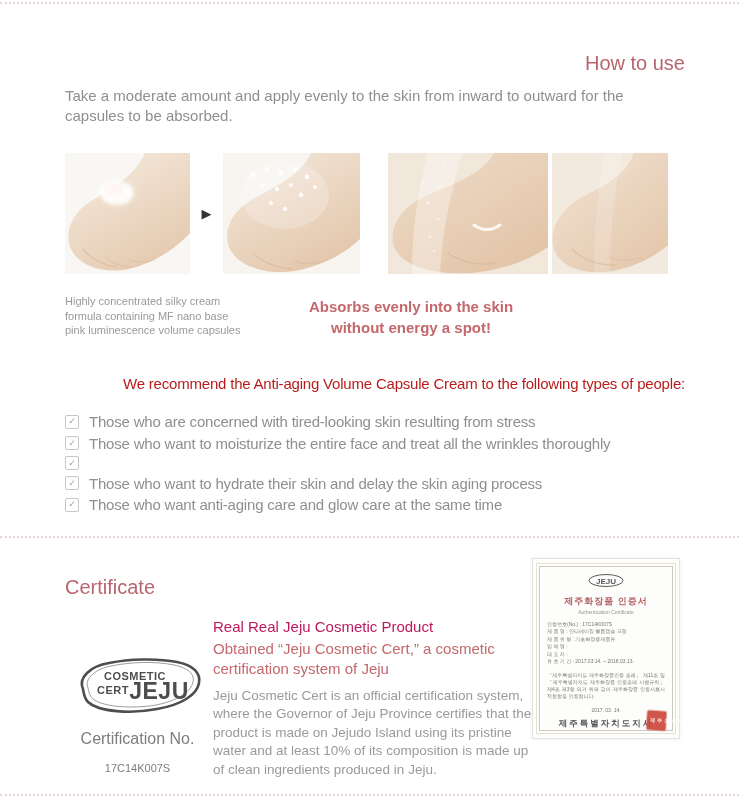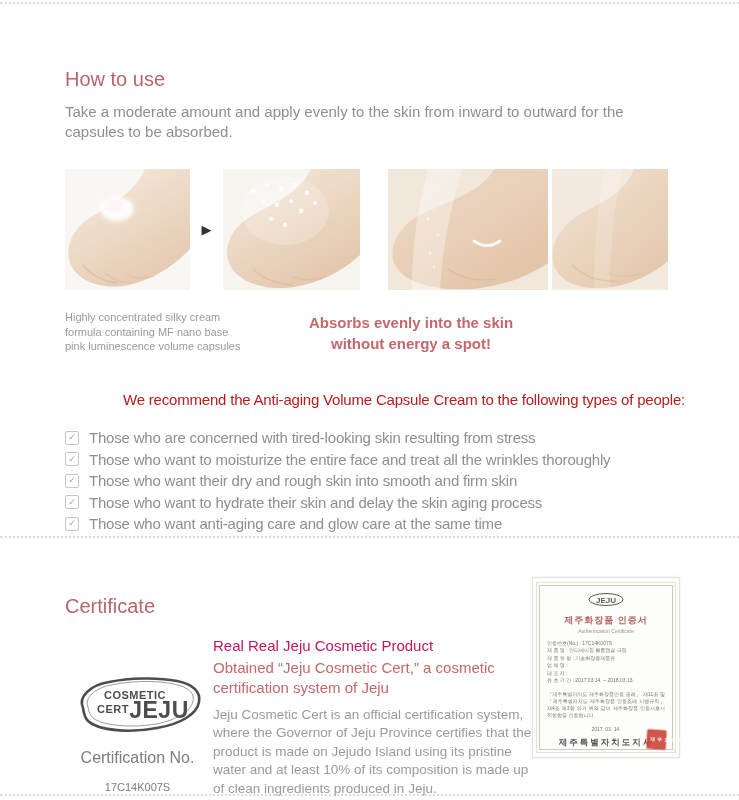--- a/index.html
+++ b/index.html
@@ -18,21 +18,21 @@
   }
   .dotted-divider.top { top: 2px; }
   .dotted-divider.middle { top: 536px; }
   .dotted-divider.bottom { top: 794px; }
 
   .section { padding-left: 65px; padding-right: 54px; }
 
   .h-pink {
     color: #b8656d; font-size: 20px; font-weight: 500; letter-spacing: 0;
   }
-  .howto-title { padding-top: 68px; }
+  .howto-title { padding-top: 52px; text-align: right; }
   .howto-desc {
     margin-top: 11px; width: 592px;
     color: #8f8f8f; font-size: 15px; line-height: 20px; font-weight: 400;
   }
 
   
   .images-row {
     margin-top: 27px;
     display: flex; align-items: stretch; height: 121px;
   }
@@ -261,21 +261,20 @@
       <li>
         <span class="checkbox">✓</span>
         <span>Those who are concerned with tired-looking skin resulting from stress</span>
       </li>
       <li>
         <span class="checkbox">✓</span>
         <span>Those who want to moisturize the entire face and treat all the wrinkles thoroughly</span>
       </li>
       <li>
         <span class="checkbox">✓</span>
-        <span>Those who want their dry and rough skin into smooth and firm skin</span>
       </li>
       <li>
         <span class="checkbox">✓</span>
         <span>Those who want to hydrate their skin and delay the skin aging process</span>
       </li>
       <li>
         <span class="checkbox">✓</span>
         <span>Those who want anti-aging care and glow care at the same time</span>
       </li>
     </ul>

